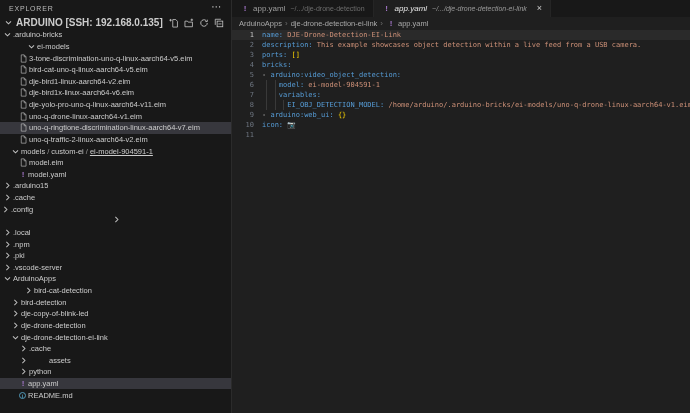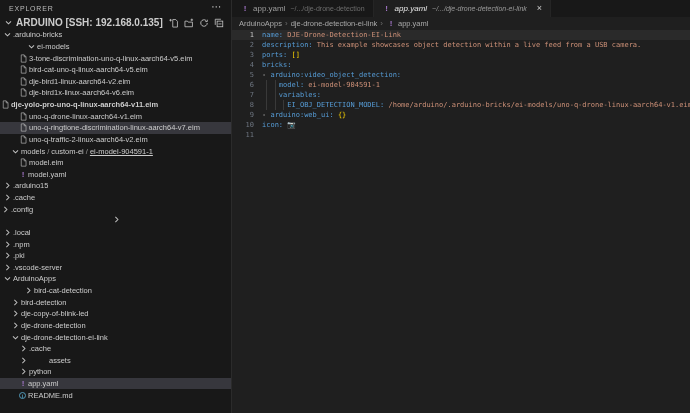--- a/index.html
+++ b/index.html
@@ -180,21 +180,21 @@
         </div>
         <div class="trow" style="padding-left: 18px;">
           <span class="fspace">
             <svg class="ic" viewBox="0 0 16 16" fill="none" stroke="#b7b7b7" stroke-width="1.2">
               <path d="M4 1.5h5.2L12.5 5v9.5H4z"></path>
               <path d="M9.2 1.5V5h3.3"></path>
             </svg>
           </span>
           <span class="tlabel">dje-bird1x-linux-aarch64-v6.eim</span>
         </div>
-        <div class="trow" style=" font-weight: bold;">
+        <div class="trow" style="padding-left: 18px;">
           <span class="fspace">
             <svg class="ic" viewBox="0 0 16 16" fill="none" stroke="#b7b7b7" stroke-width="1.2">
               <path d="M4 1.5h5.2L12.5 5v9.5H4z"></path>
               <path d="M9.2 1.5V5h3.3"></path>
             </svg>
           </span>
           <span class="tlabel">dje-yolo-pro-uno-q-linux-aarch64-v11.eim</span>
         </div>
         <div class="trow" style="padding-left: 18px;">
           <span class="fspace">

